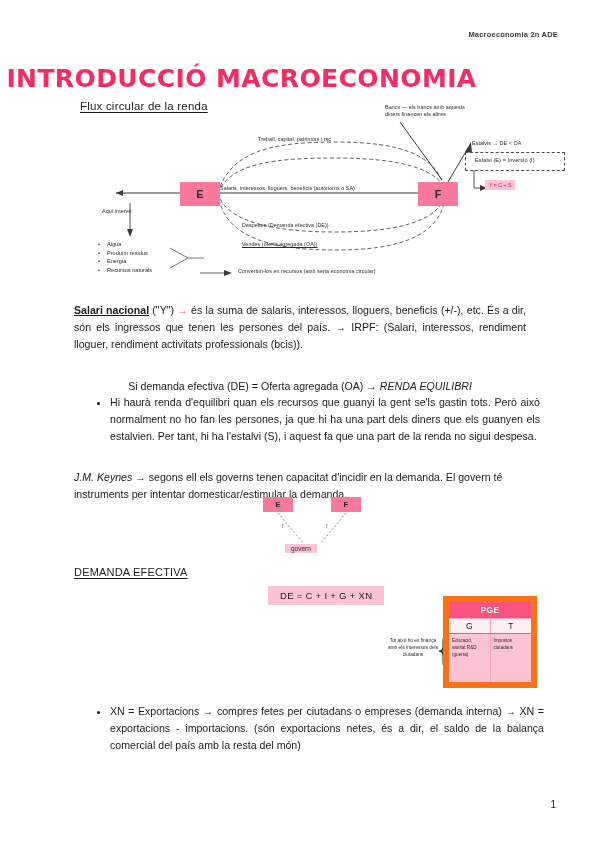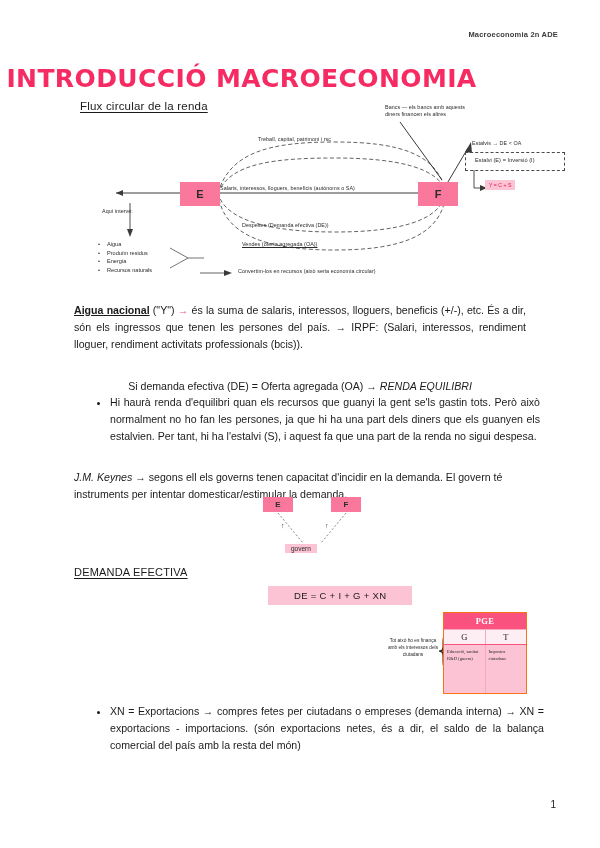--- a/index.html
+++ b/index.html
@@ -199,32 +199,31 @@
   #up-r { left: 70px; top: 25px; }
 
   
   #de-formula {
     position: absolute;
     left: 268px;
     top: 586px;
     background: #fbc3d4;
     font-size: 9.5px;
     color: #1b1b1b;
-    padding: 4px 26px;
+    padding: 4px 12px;
     letter-spacing: .3px;
   }
 
   
   .pge {
     position: absolute;
     left: 443px;
-    top: 612px;
+    top: 596px;
     width: 82px;
-    border: 1px solid #f97316;
-    font-family: Liberation Serif, serif;
+    border: 6px solid #f97316;
   }
   .pge .pge-head {
     background: #f9527f;
     color: #ffffff;
     font-size: 8.5px;
     font-weight: bold;
     text-align: center;
     padding: 3px 0;
     letter-spacing: .4px;
   }
@@ -352,21 +351,21 @@
       <div>Aigua</div>
       <div>Produïm residus</div>
       <div>Energia</div>
       <div>Recursos naturals</div>
     </div>
 
     <div class="dg-label" style="left:168px; top:168px;">Convertim-los en recursos (això seria economia circular)</div>
   </div>
 
   <p class="prose" id="p-renda">
-    <span class="u">Aigua nacional</span><span> ("Y") </span><span class="arrow">→</span><span> és la suma de salaris, interessos, lloguers, beneficis (+/-), etc. És a dir, són els ingressos que tenen les persones del país. → IRPF: (Salari, interessos, rendiment lloguer, rendiment activitats professionals (bcis)).</span>
+    <span class="u">Salari nacional</span><span> ("Y") </span><span class="arrow">→</span><span> és la suma de salaris, interessos, lloguers, beneficis (+/-), etc. És a dir, són els ingressos que tenen les persones del país. → IRPF: (Salari, interessos, rendiment lloguer, rendiment activitats professionals (bcis)).</span>
   </p>
 
   <p class="prose" id="p-si">
     <span>Si demanda efectiva (DE) = Oferta agregada (OA) → </span><span class="it">RENDA EQUILIBRI</span>
   </p>
 
   <ul class="bl" id="bl-equilibri">
     <li>Hi haurà renda d'equilibri quan els recursos que guanyi la gent se'ls gastin tots. Però això normalment no ho fan les persones, ja que hi ha una part dels diners que els guanyen els estalvien. Per tant, hi ha l'estalvi (S), i aquest fa que una part de la renda no sigui despesa.</li>
   </ul>
 

